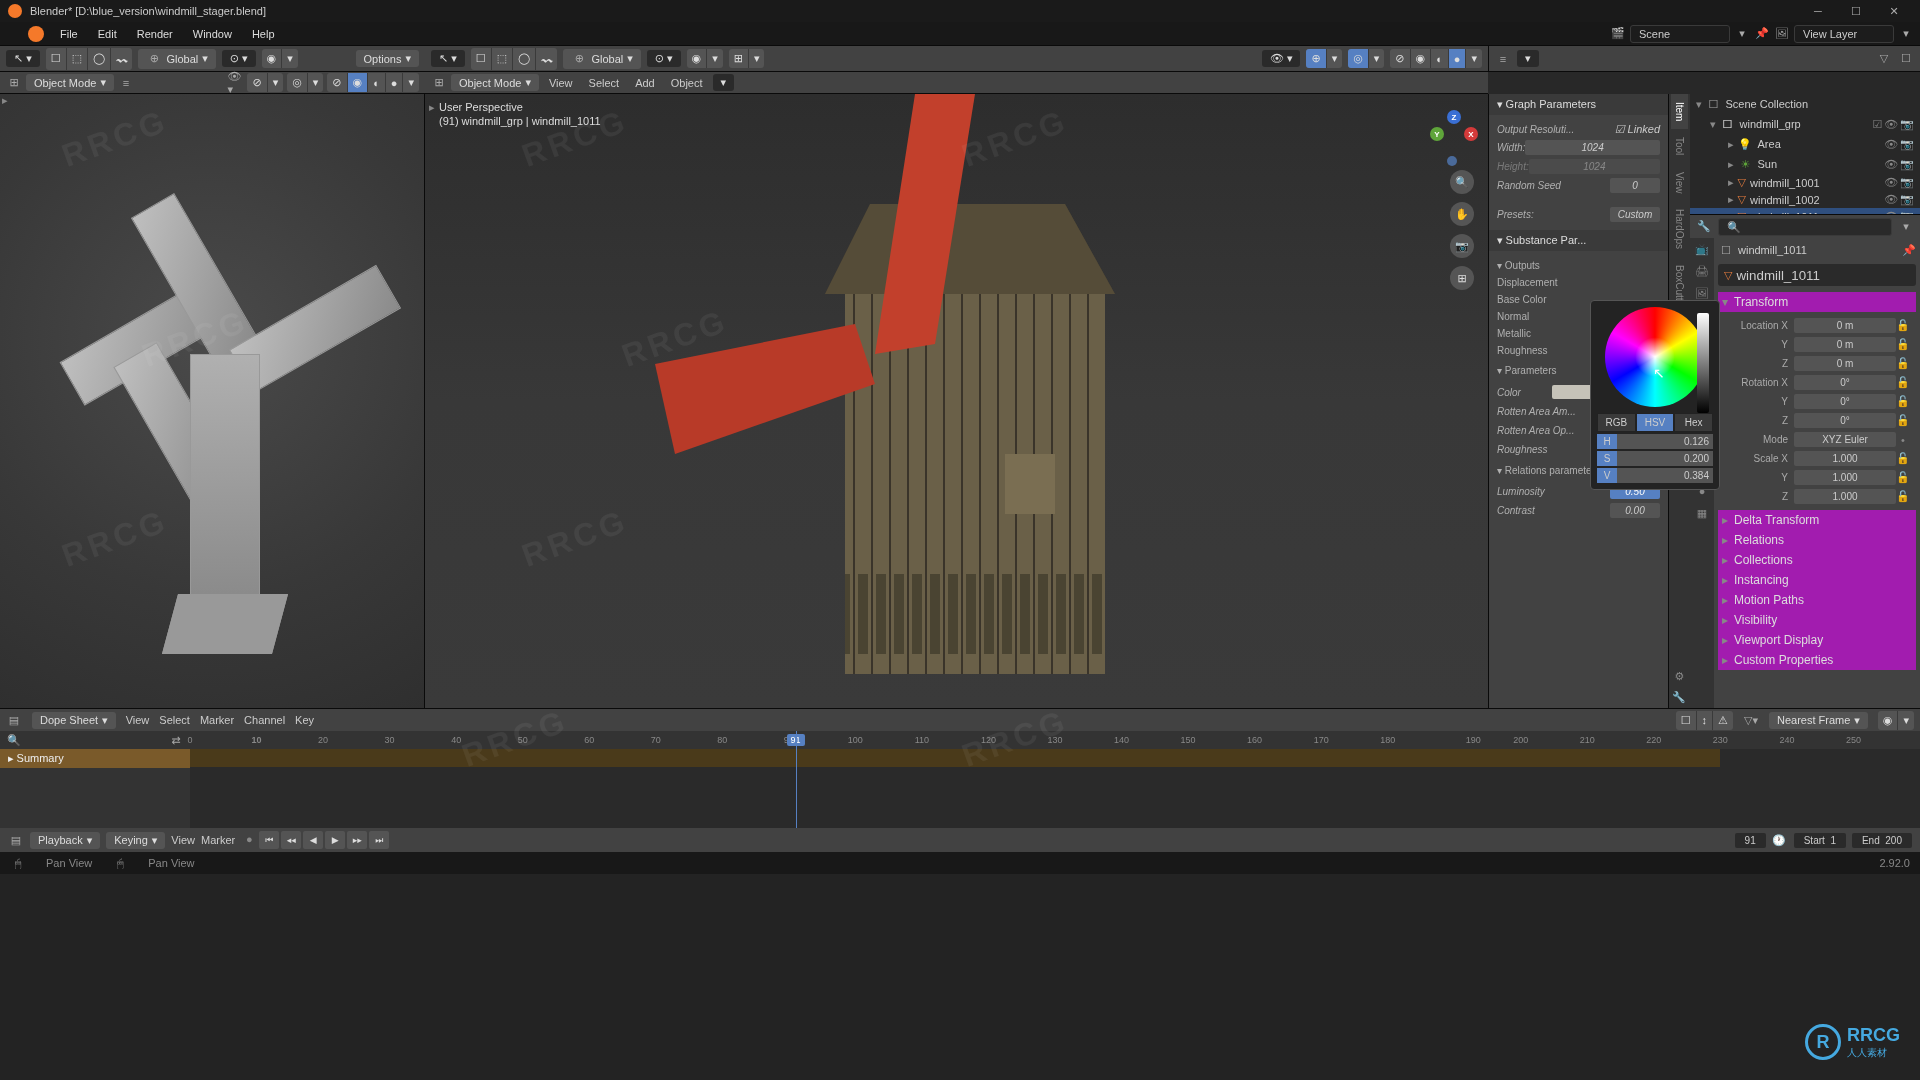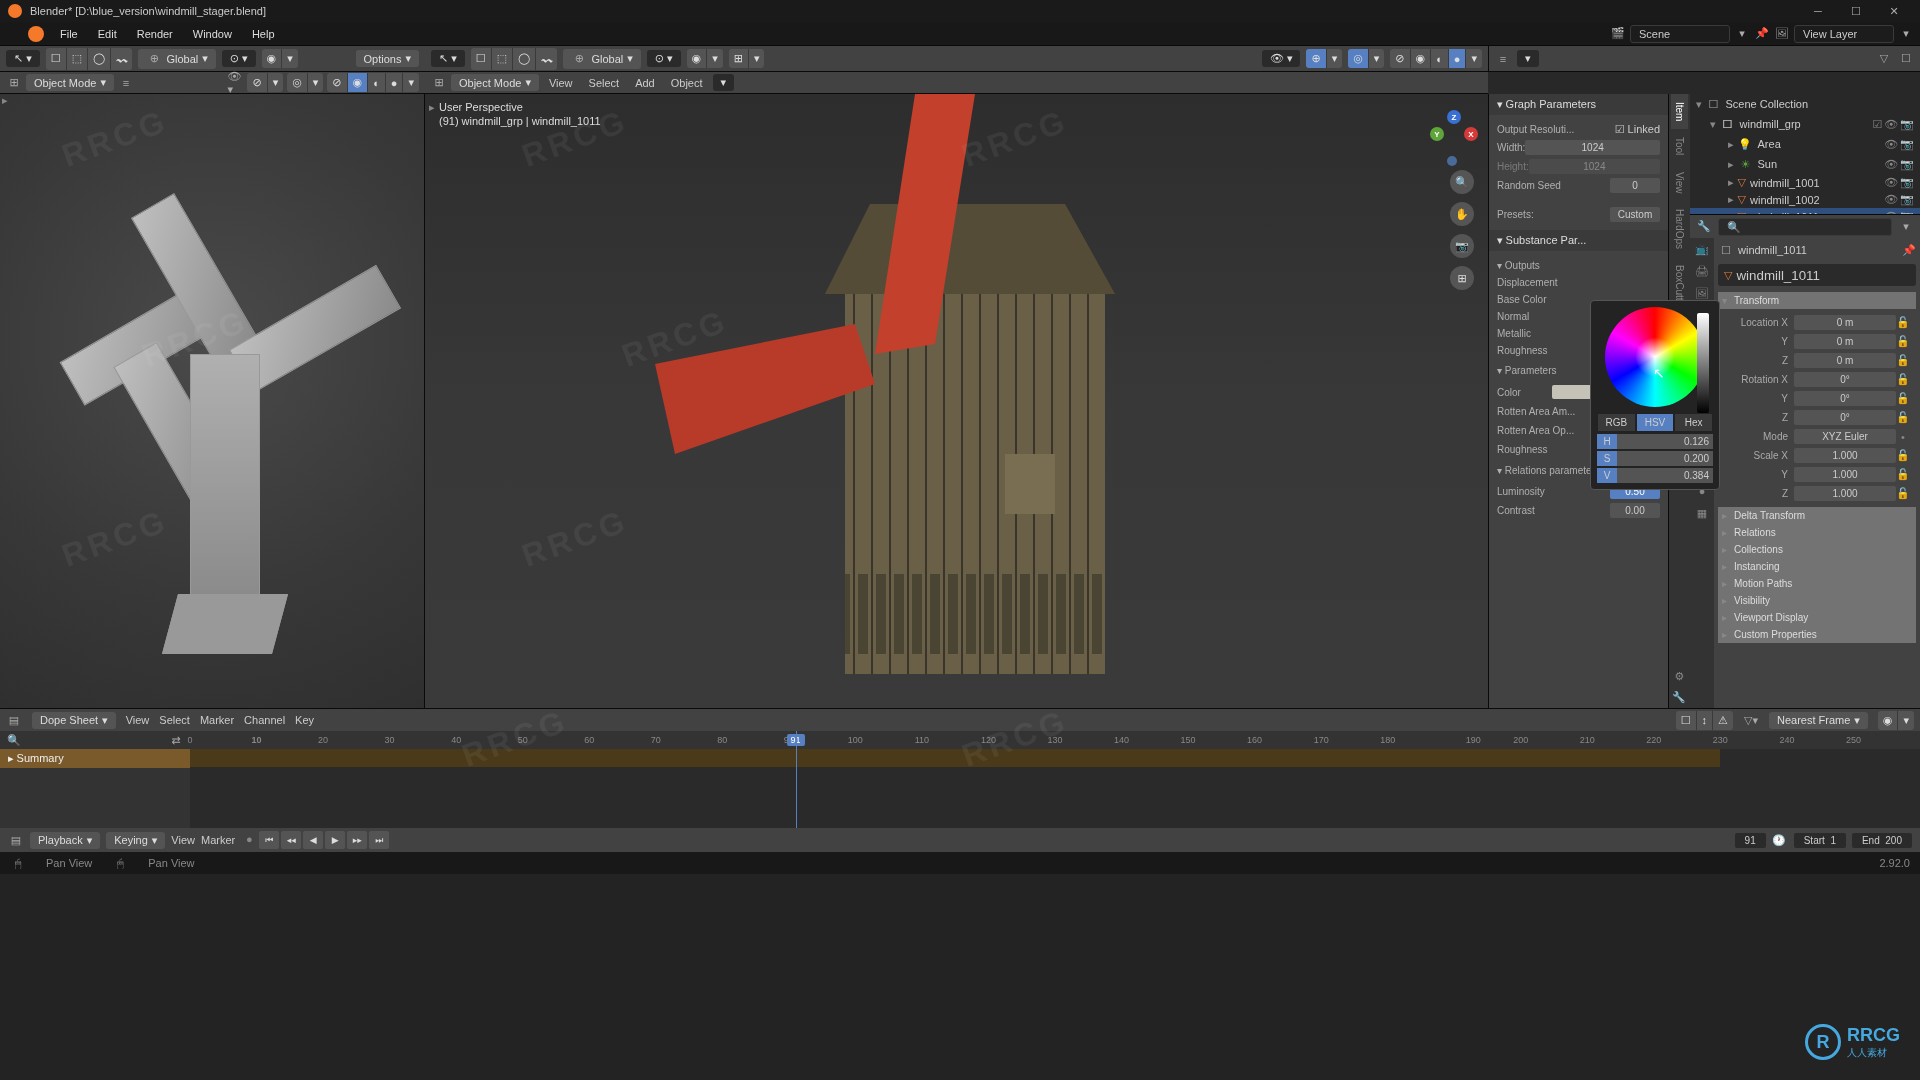--- a/index.html
+++ b/index.html
@@ -55,21 +55,21 @@
 .nav-icons { position: absolute; right: 14px; top: 76px; display: flex; flex-direction: column; gap: 8px; }
 .nav-icon { width: 24px; height: 24px; background: #555; border-radius: 12px; display: flex; align-items: center; justify-content: center; color: #ddd; }
 
 .windmill-render { position: absolute; left: 230px; top: 0; width: 560px; height: 100%; pointer-events: none;}
 
 
 .sub-sec { padding: 6px 8px; font-size: 11px; }
 .sub-header { background: #3a3a3a; padding: 4px 8px; font-size: 11px; color: #ddd; cursor: pointer; }
 .sub-list-item { background: #2a2a2a; margin: 2px 0; padding: 3px 6px; border-radius: 2px; color: #ccc; }
 .sub-list-item.sel { background: #5680c2; color: #fff; }
-.sub-row { display: flex; align-items: center; justify-content: space-between; padding: 2px 0; }
+.sub-row { display: flex; align-items: center; justify-content: space-between; padding: 2px 0; font-style: italic; }
 .sub-val { background: #545454; border-radius: 2px; padding: 2px 6px; min-width: 50px; text-align: center; font-size: 10px; }
 .sub-val.blue { background: #5680c2; color: #fff; }
 .sub-label { color: #b0b0b0; font-size: 10px; }
 .color-swatch { width: 60px; height: 14px; background: #c5c2b8; border-radius: 2px; }
 
 
 .vtab { writing-mode: vertical-rl; padding: 8px 3px; color: #888; font-size: 10px; }
 .vtab.active { background: #424242; color: #fff; }
 
 
@@ -92,21 +92,21 @@
 .outliner-row .obj-icon { color: #e87d3e; }
 .outliner-row.hl { background: #2f4f7f; }
 .outliner-togs { margin-left: auto; display: flex; gap: 2px; color: #888; }
 
 .props-header-row { height: 24px; background: #424242; display: flex; align-items: center; padding: 0 6px; gap: 6px; border-top: 1px solid #0a0a0a; }
 .props-body { flex: 1; display: flex; }
 .props-tabs { width: 24px; background: #333; display: flex; flex-direction: column; }
 .props-tab { height: 22px; display: flex; align-items: center; justify-content: center; color: #888; }
 .props-tab.active { background: #446; color: #fff; }
 .props-content { flex: 1; background: #424242; padding: 4px; overflow: hidden; }
-.props-title { background: #737373; padding: 3px 16px; font-size: 10px; color: #ddd; position: relative; }
+.props-title { background: #a21caf; padding: 3px 16px; font-size: 12px; color: #ddd; position: relative; }
 .props-title::before { content: '▸'; position: absolute; left: 4px; color: #888; }
 .props-title.open::before { content: '▾'; }
 .prop-row { display: flex; align-items: center; padding: 2px 4px; }
 .prop-row .lbl { width: 70px; text-align: right; color: #aaa; font-size: 10px; padding-right: 6px; }
 .prop-row .val { flex: 1; background: #545454; border-radius: 2px; padding: 2px 6px; text-align: center; font-size: 10px; }
 .prop-row .lock { width: 14px; color: #888; text-align: center; }
 
 
 .timeline { height: 144px; background: #232323; border-top: 1px solid #0a0a0a; display: flex; flex-direction: column; }
 .tl-header { height: 22px; background: #424242; display: flex; align-items: center; padding: 0 6px; gap: 10px; }

